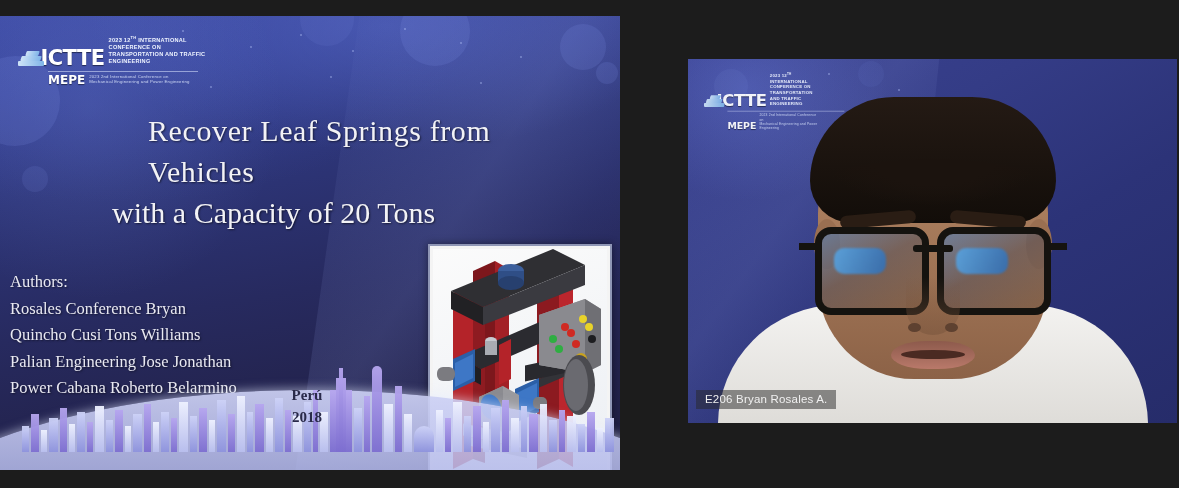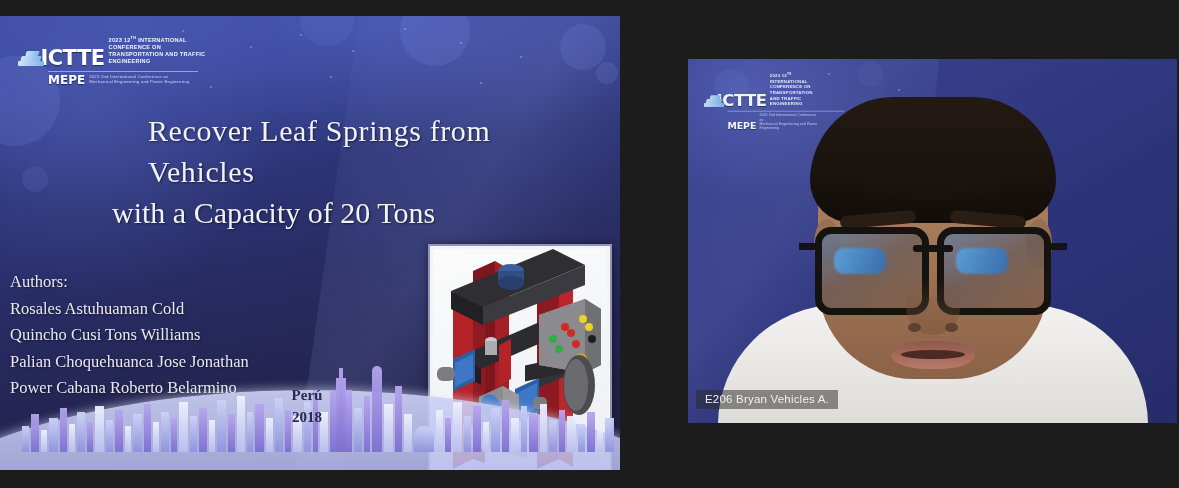--- a/index.html
+++ b/index.html
@@ -167,23 +167,23 @@
       </div>
     </div>
 
     <div id="slide-title">
       <div class="l2">Recover  Leaf  Springs  from  Vehicles</div>
       <div>with a Capacity of 20 Tons</div>
     </div>
 
     <div id="authors">
       <div>Authors:</div>
-      <div>Rosales Astuhuaman Cold</div>
+      <div>Rosales Conference Bryan</div>
       <div>Quincho Cusi Tons Williams</div>
-      <div>Palian Choquehuanca Jose Jonathan</div>
+      <div>Palian Engineering Jose Jonathan</div>
       <div>Power Cabana Roberto Belarmino</div>
     </div>
 
     <div id="cad">
       <div class="inner">
         <svg width="174" height="224" viewBox="0 0 174 224">
 
           <polygon points="40,22 62,12 62,196 40,206" fill="#7d171c"></polygon>
           <polygon points="62,12 76,20 76,204 62,196" fill="#a32026"></polygon>
 
@@ -365,16 +365,16 @@
           <div class="temple r"></div>
         </div>
         <div class="nose">
           <div class="nostril l"></div>
           <div class="nostril r"></div>
         </div>
         <div class="mouth"></div>
       </div>
     </div>
 
-    <div id="namelabel">E206 Bryan Vehicles A.</div>
+    <div id="namelabel">E206 Bryan Rosales A.</div>
   </div>
 
 </div>
 
 </body></html>

